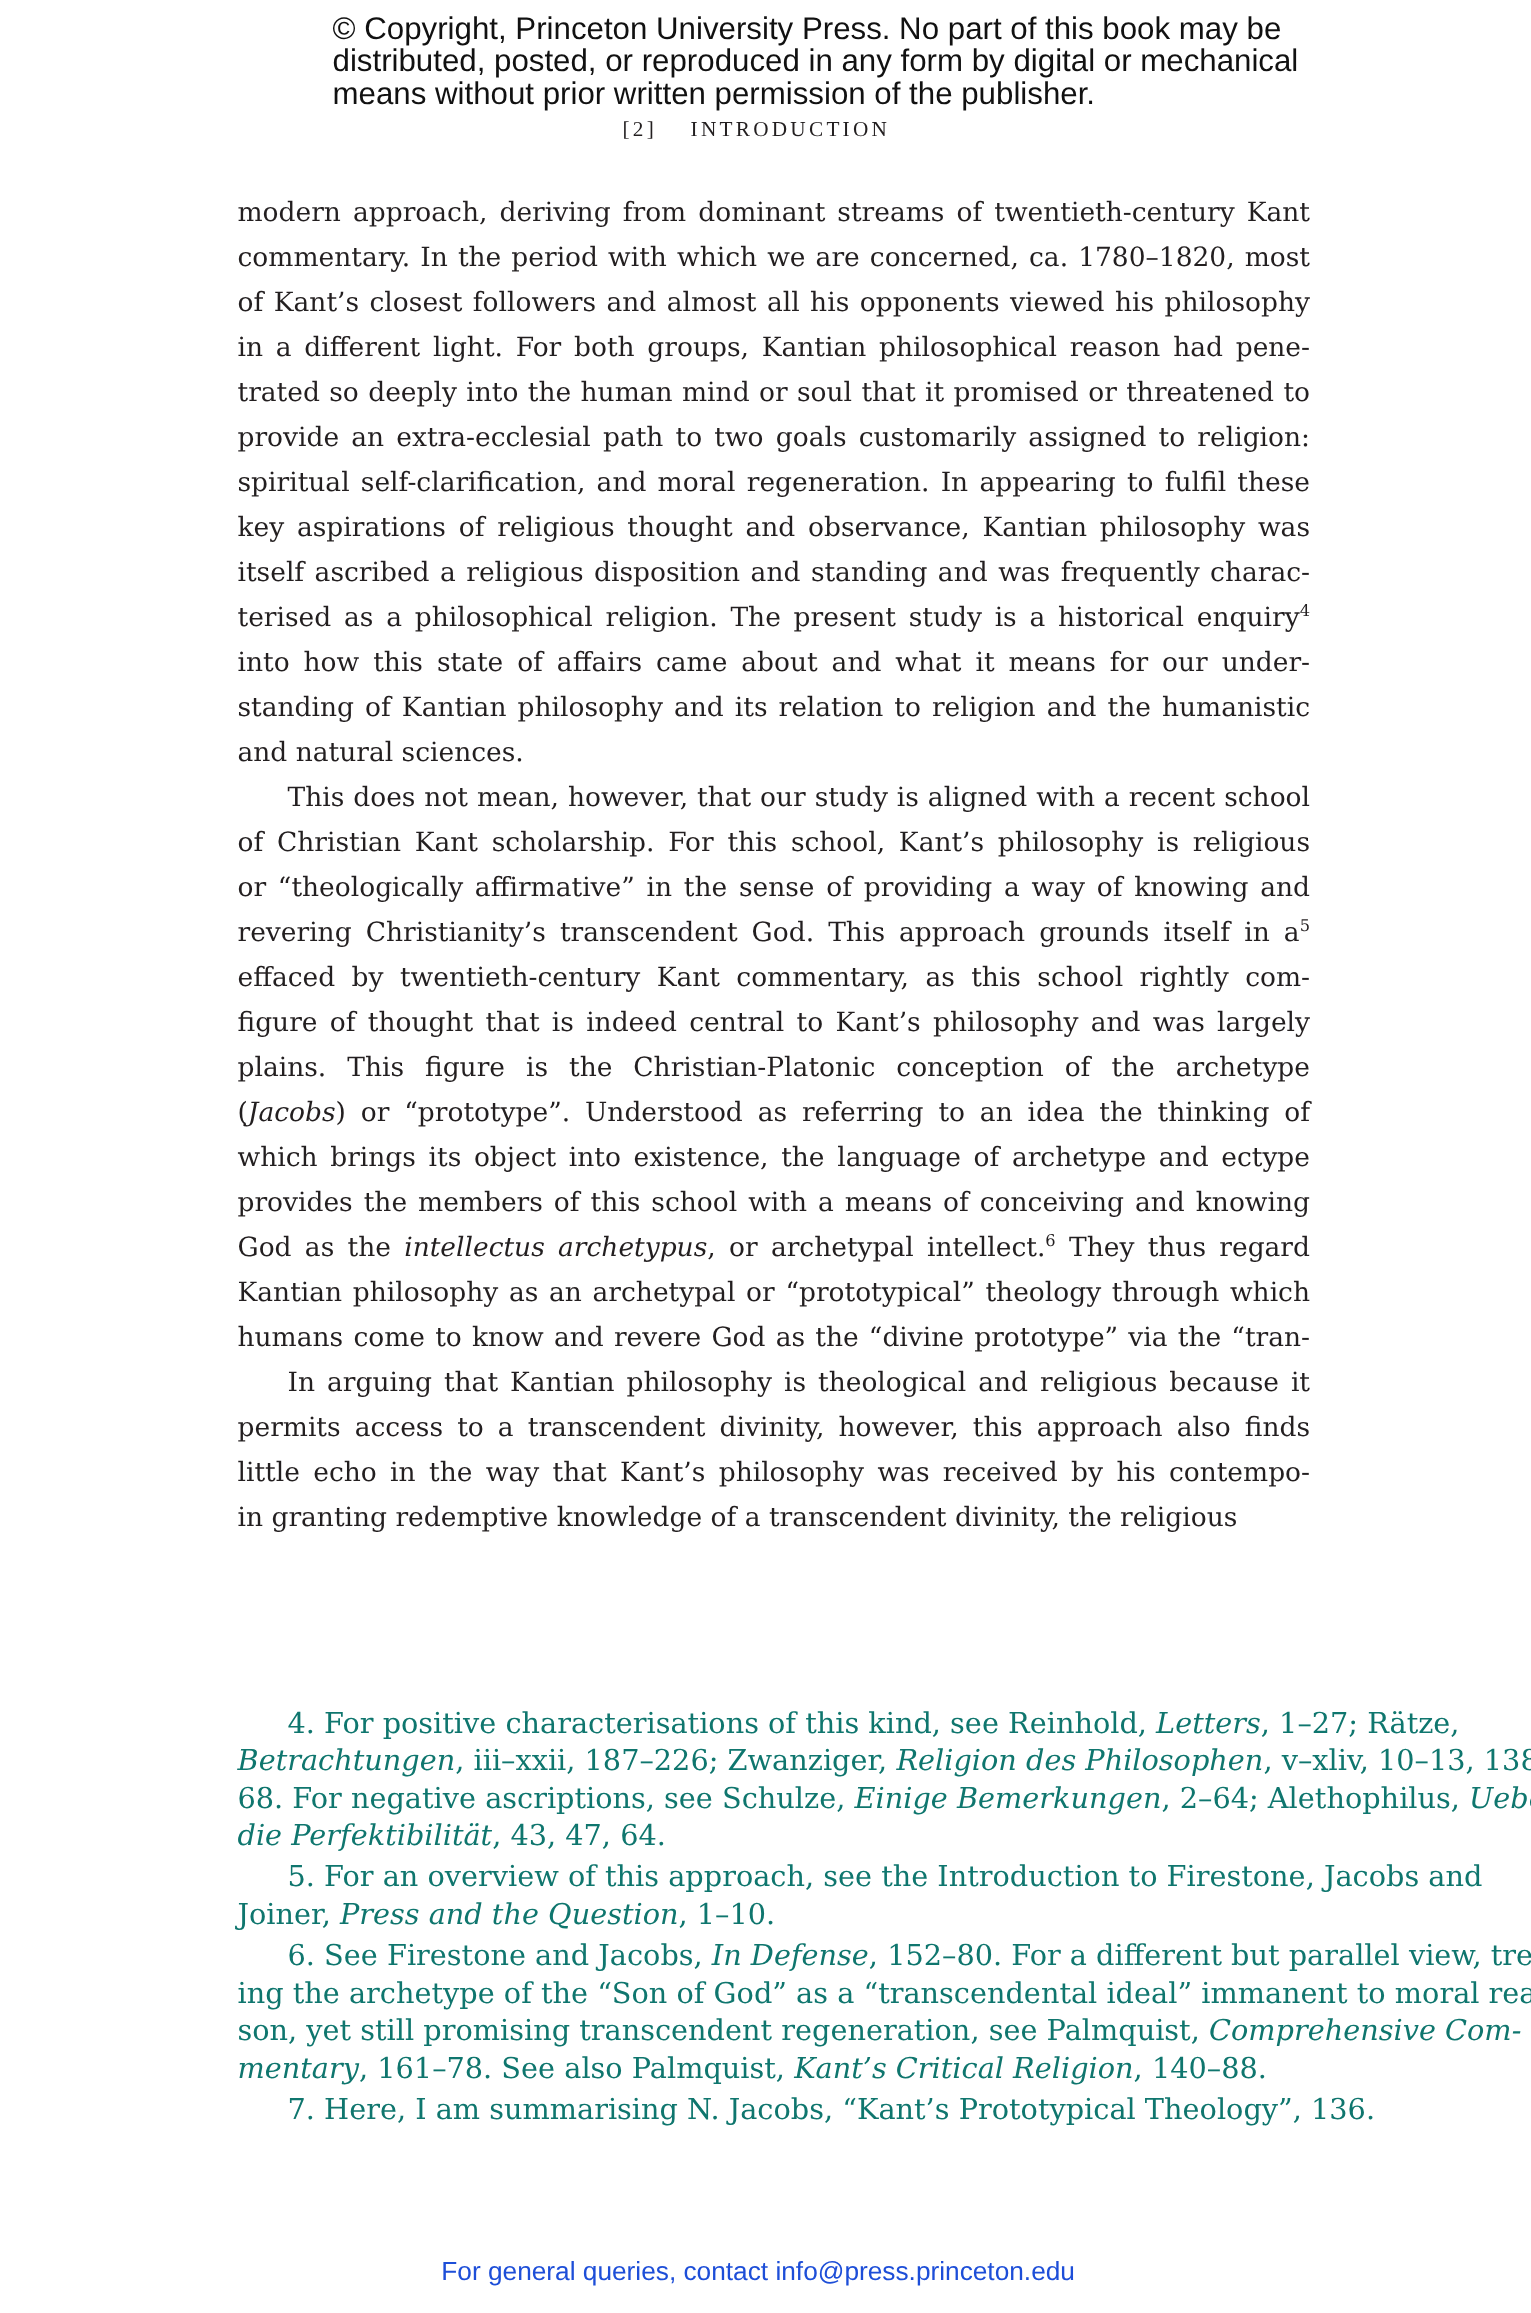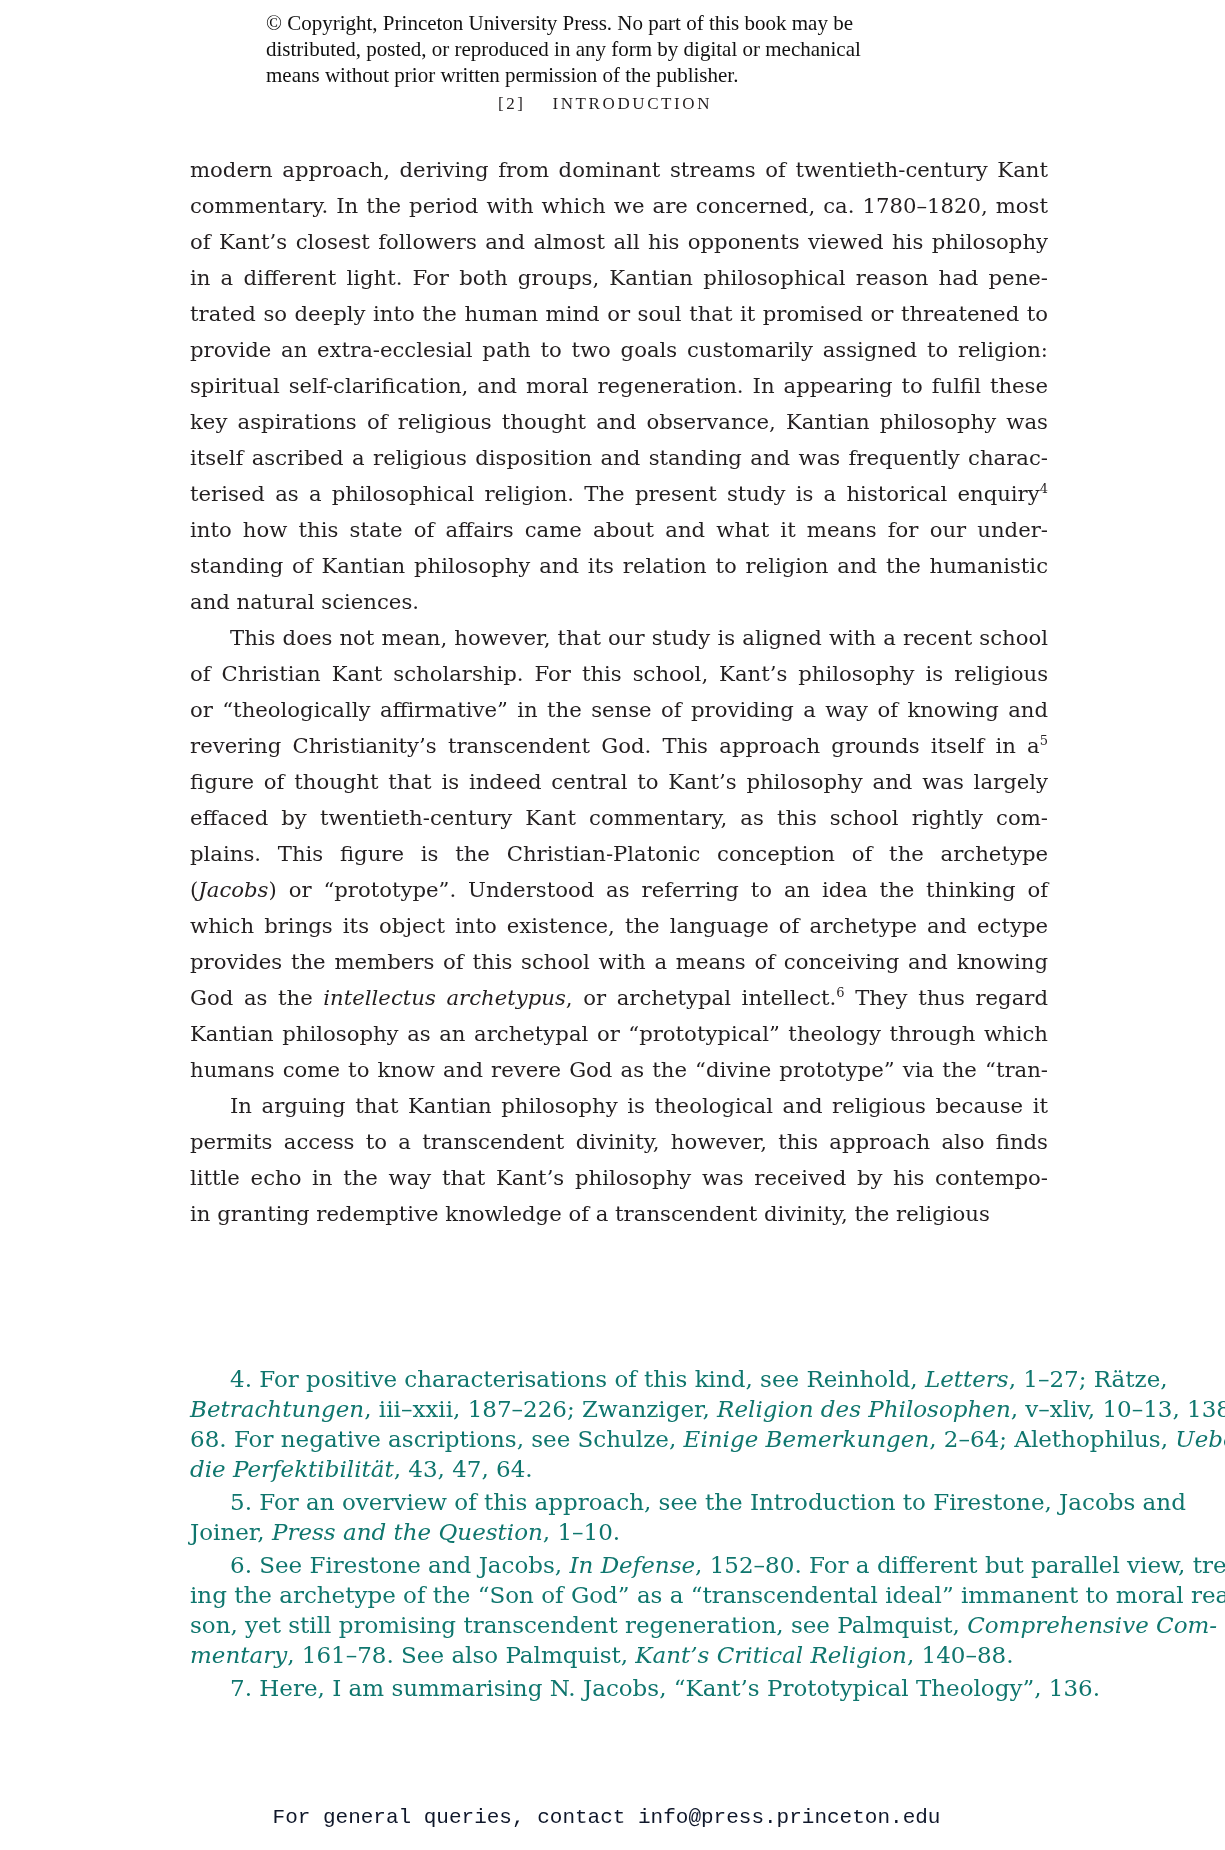--- a/index.html
+++ b/index.html
@@ -12,22 +12,22 @@
       height: 1850px;
       position: relative;
       overflow: hidden;
       color: #231f20;
     }
     .notice {
       position: absolute;
       left: 266px;
       top: 10px;
       width: 760px;
-      font-family: Liberation Serif, serif;
-      font-size: 21px;
+      font-family: Liberation Sans, sans-serif;
+      font-size: 25px;
       line-height: 26px;
       color: #111111;
     }
     .notice div { white-space: nowrap; }
     .running-head {
       position: absolute;
       left: 498px;
       top: 94px;
       font-family: "Liberation Serif", serif;
       font-size: 17px;
@@ -80,23 +80,23 @@
     .footnotes .fline.last { text-align-last: left; }
     .footnotes .fline.indent { padding-left: 40px; }
     .footnote { margin-bottom: 3px; }
     i { font-style: italic; }
     .footer {
       position: absolute;
       left: 0;
       width: 1225px;
       top: 1806px;
       text-align: center;
-      font-family: Liberation Mono, monospace;
+      font-family: Liberation Sans, sans-serif;
       font-size: 21px;
-      color: #0f172a;
+      color: #1d4ed8;
       padding-left: -10px;
     }
     .footer span { position: relative; left: -6px; }
   </style>
 </head>
 <body>
 
 <div class="notice">
   <div>© Copyright, Princeton University Press. No part of this book may be</div>
   <div>distributed, posted, or reproduced in any form by digital or mechanical</div>
@@ -122,22 +122,22 @@
       <span class="line">terised as a philosophical religion. The present study is a historical enquiry<sup class="fnref">4</sup></span>
       <span class="line">into how this state of affairs came about and what it means for our under-</span>
       <span class="line">standing of Kantian philosophy and its relation to religion and the humanistic</span>
       <span class="line last">and natural sciences.</span>
     </div>
     <div>
       <span class="line indent">This does not mean, however, that our study is aligned with a recent school</span>
       <span class="line">of Christian Kant scholarship. For this school, Kant’s philosophy is religious</span>
       <span class="line">or “theologically affirmative” in the sense of providing a way of knowing and</span>
       <span class="line">revering Christianity’s transcendent God. This approach grounds itself in a<sup class="fnref">5</sup></span>
+      <span class="line">effaced by twentieth-century Kant commentary, as this school rightly com-</span>
       <span class="line">figure of thought that is indeed central to Kant’s philosophy and was largely</span>
-      <span class="line">effaced by twentieth-century Kant commentary, as this school rightly com-</span>
       <span class="line">plains. This figure is the Christian-Platonic conception of the archetype</span>
       <span class="line">(<i>Jacobs</i>) or “prototype”. Understood as referring to an idea the thinking of</span>
       <span class="line">which brings its object into existence, the language of archetype and ectype</span>
       <span class="line">provides the members of this school with a means of conceiving and knowing</span>
       <span class="line">God as the <i>intellectus archetypus</i>, or archetypal intellect.<sup class="fnref">6</sup> They thus regard</span>
       <span class="line">Kantian philosophy as an archetypal or “prototypical” theology through which</span>
       <span class="line">humans come to know and revere God as the “divine prototype” via the “tran-</span>
     </div>
     <div>
       <span class="line indent">In arguing that Kantian philosophy is theological and religious because it</span>

